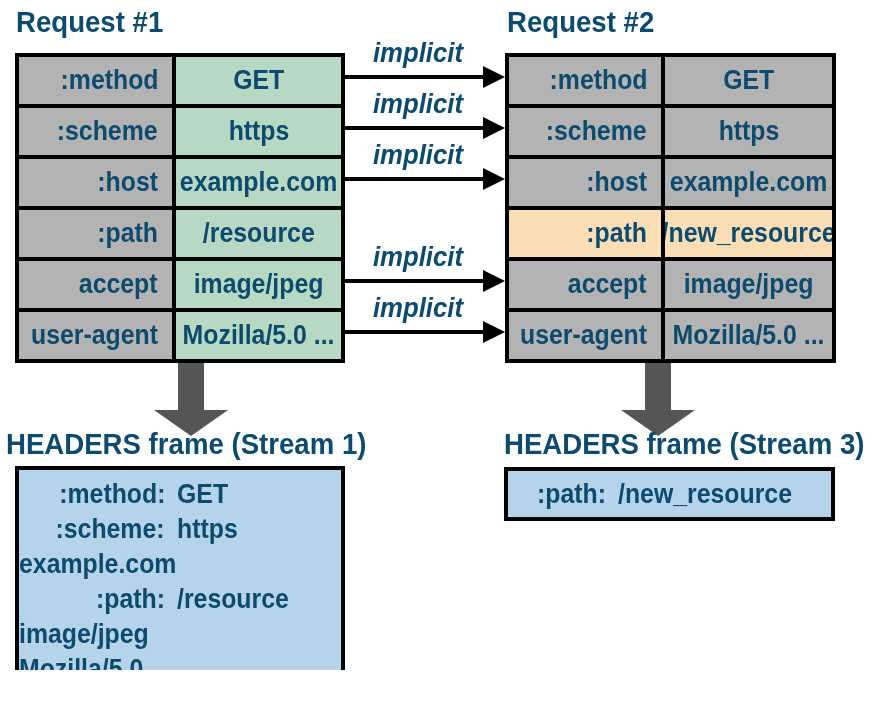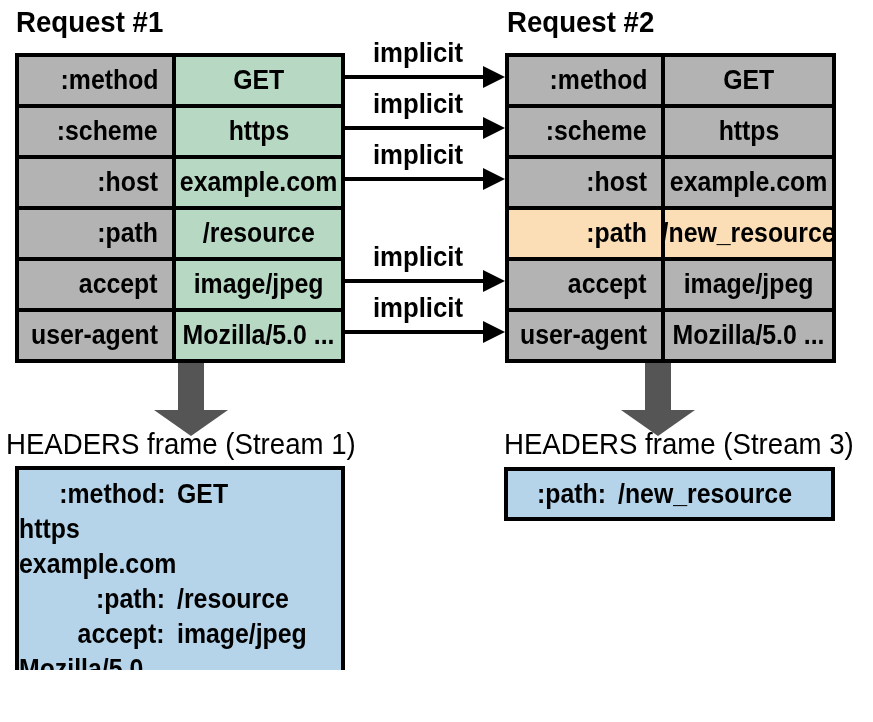--- a/index.html
+++ b/index.html
@@ -1,18 +1,18 @@
 <!DOCTYPE html>
 <html><head>
 <meta charset="utf-8">
 <style>
   html,body { margin:0; padding:0; background:#ffffff; }
   #page {
     position:relative; width:873px; height:670px; background:#ffffff;
-    font-family:"Liberation Sans", sans-serif; color:#000000; overflow:hidden;
+    font-family:"Liberation Sans", sans-serif; color:#0c4a6e; overflow:hidden;
   }
   .t { display:inline-block; transform:scaleX(0.92); transform-origin:center center; white-space:nowrap; }
   .t-l { transform-origin:left center; }
   .t-r { transform-origin:right center; }
 
   .table-title {
     position:absolute; top:4px; font-size:30px; font-weight:700; line-height:36px;
   }
   #request1-title { left:16px; }
   #request2-title { left:507px;text-align:right; }
@@ -25,21 +25,21 @@
   #request2-table { left:505px; width:331px; grid-template-columns:152px 1fr; }
   .cell {
     height:47px; display:flex; align-items:center; font-size:27px; font-weight:700;
     overflow:hidden;
   }
   .cell.name { justify-content:flex-end; padding-right:14px; background:#b3b3b3; }
   .cell.value { justify-content:center; background:#b3b3b3; }
   #request1-table .cell.value { background:#b7d9c4; }
   #request2-table .cell.changed { background:#fcdeb6; }
 
-  .h-arrow { position:absolute; left:345px; width:160px; height:40px; }
+  .h-arrow { position:absolute; left:345px; width:160px; height:40px;font-style:italic; }
   .h-arrow .lbl {
     position:absolute; left:0; right:14px; bottom:12px; text-align:center;
     font-size:28px; font-weight:700; line-height:28px;
   }
   .h-arrow .line { position:absolute; left:0; right:16px; bottom:0; height:4px; background:#000000; }
   .h-arrow .head {
     position:absolute; right:0; bottom:-9px; width:0; height:0;
     border-left:22px solid #000000; border-top:11px solid transparent; border-bottom:11px solid transparent;
   }
   #arrow-1 { top:39px; } #arrow-2 { top:90px; } #arrow-3 { top:141px; }
@@ -52,21 +52,21 @@
     border-left:37px solid transparent; border-right:37px solid transparent;
     border-top:26px solid #555555;
   }
   #down-arrow-1 { left:0; top:363px; }
   #down-arrow-1 .stem { left:178px; }
   #down-arrow-1 .head { left:154px; }
   #down-arrow-2 { left:0; top:363px; }
   #down-arrow-2 .stem { left:645px; }
   #down-arrow-2 .head { left:621px; }
 
-  .frame-title { position:absolute; top:427px; font-size:30px; font-weight:400; line-height:34px; }
+  .frame-title { position:absolute; top:427px; font-size:30px; font-weight:700; line-height:34px; }
   #frame1-title { left:6px; }
   #frame3-title { left:504px; }
 
   .frame-box {
     position:absolute; background:#b5d4e9; border:4px solid #000000; box-sizing:border-box;
   }
   #frame1-box { left:15px; top:466px; width:330px; height:234px; padding:7px 8px 7px 0; }
   #frame1-box .frame-line {
     display:grid; grid-template-columns:146px 1fr; column-gap:12px;
     font-size:27px; font-weight:700; line-height:35px;
@@ -210,31 +210,31 @@
   <div class="frame-title" id="frame3-title">
     <span class="t t-l">HEADERS frame (Stream 3)</span>
   </div>
 
   <div class="frame-box" id="frame1-box">
     <div class="frame-line">
       <span class="n"><span class="t t-r">:method:</span></span>
       <span class="v"><span class="t t-l">GET</span></span>
     </div>
     <div class="frame-line">
+      <span class="n"><span class="t t-r">:scheme:</span></span>
       <span class="v"><span class="t t-l">https</span></span>
     </div>
     <div class="frame-line">
       <span class="v"><span class="t t-l">example.com</span></span>
     </div>
     <div class="frame-line">
       <span class="n"><span class="t t-r">:path:</span></span>
       <span class="v"><span class="t t-l">/resource</span></span>
     </div>
     <div class="frame-line">
-      <span class="n"><span class="t t-r">accept:</span></span>
       <span class="v"><span class="t t-l">image/jpeg</span></span>
     </div>
     <div class="frame-line">
       <span class="v"><span class="t t-l">Mozilla/5.0 ...</span></span>
     </div>
   </div>
 
   <div class="frame-box" id="frame3-box">
     <span class="n"><span class="t t-r">:path:</span></span>
     <span class="v"><span class="t t-l">/new_resource</span></span>

